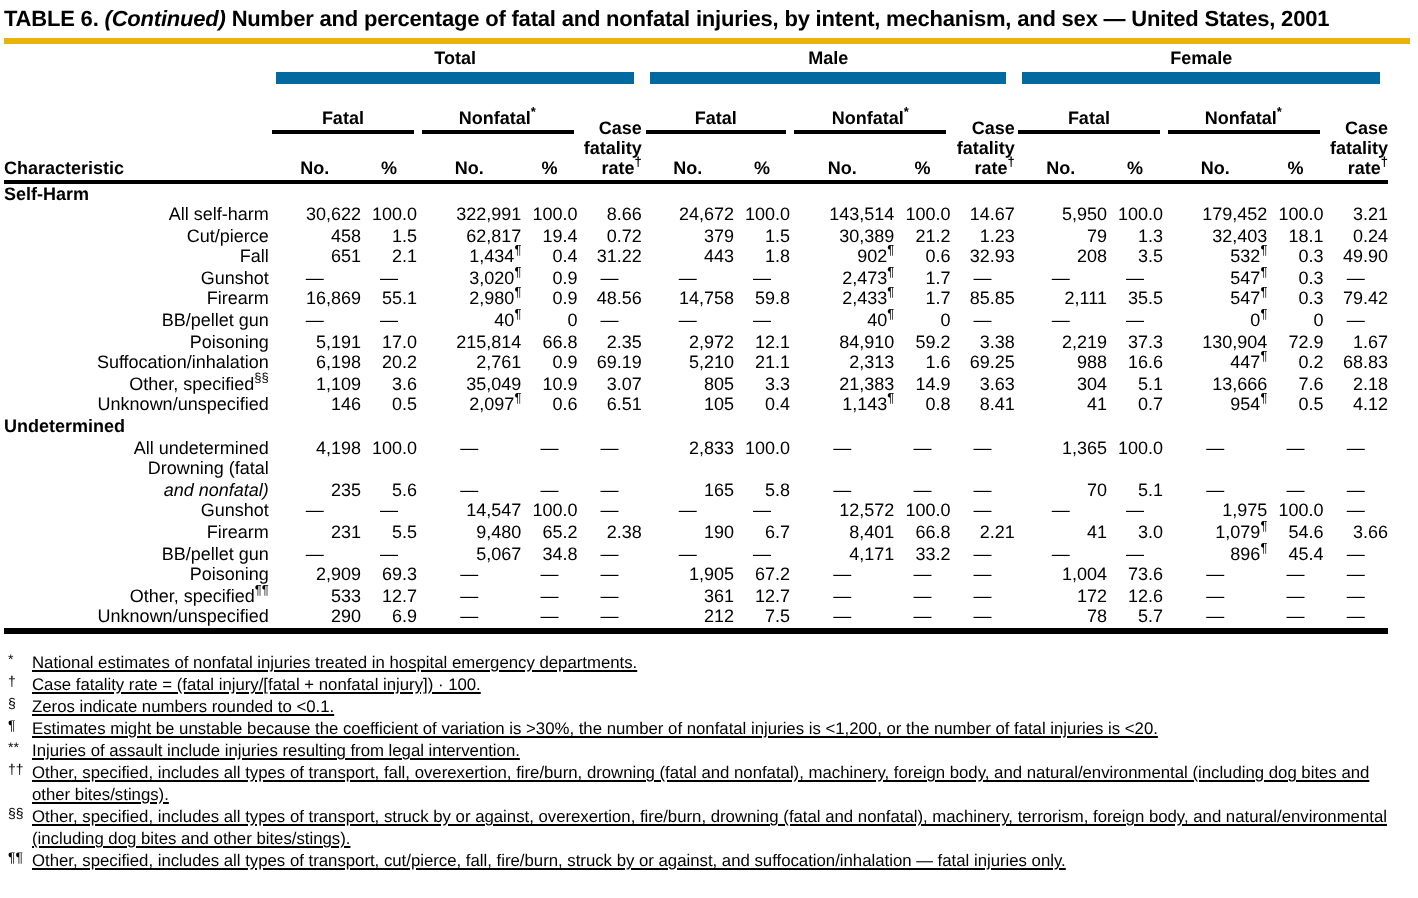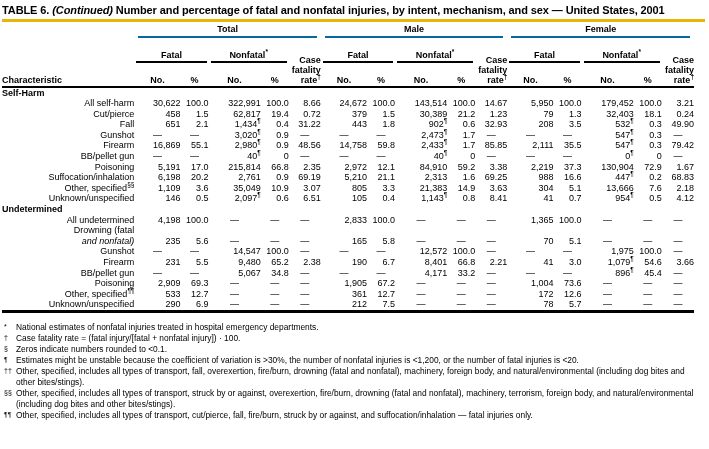--- a/index.html
+++ b/index.html
@@ -25,41 +25,41 @@
     border-collapse: collapse; table-layout: fixed;
     width: 692px; margin-top: 1px;
     border-bottom: 3px solid #000;
   }
   table.tbl th, table.tbl td { padding: 0; margin: 0; }
   thead th {
     font-weight: bold; font-size: 9px; line-height: 10.5px;
     vertical-align: bottom; text-align: center; white-space: nowrap;
   }
   th.char-h { text-align: left; vertical-align: bottom; padding-bottom: 1px; }
-  .grp-label { margin: 0 4px; padding: 1px 0 1px 0; border-bottom: 2px solid #0369a1; text-align: center; }
+  .grp-label { margin: 0 4px; padding: 1px 0 1px 0; border-bottom: 6px solid #0369a1; text-align: center; }
   .sub-label { margin: 12px 2px; padding-bottom: 1px; border-bottom: 2px solid #000; text-align: center; }
   th.case { text-align: right; padding-right: 2px; line-height: 10.3px; overflow: visible; }
   .hb { border-bottom: 2px solid #000; }
   th.colh { padding-bottom: 2px; }
 
   tbody td {
     font-size: 9px; line-height: 10.6px;
     vertical-align: bottom; white-space: nowrap;
   }
   td.num { text-align: right; padding-right: 2px; }
   td.dash { text-align: center; padding-right: 6px; }
   td.section-header { font-weight: bold; padding-top: 3px; padding-left: 1px; }
   td.char { text-align: right; }
   td.ind1 { padding-left: 7px; }
   td.ind2 { padding-left: 12px; }
   td.char .label2 { padding-left: 4px; font-style: italic; }
   .sup { font-size: 6.5px; vertical-align: super; line-height: 0; letter-spacing: 0; }
 
   
-  .fns { margin: 9px 0 0 1px; font-size: 8.4px; line-height: 11px; width: 700px; }
+  .fns { margin: 9px 0 0 1px; font-size: 8.4px; line-height: 11px; width: 700px; text-decoration: underline; }
   .fn { position: relative; padding-left: 13px; }
   .fn-marker { position: absolute; left: 1px; top: -1px; font-size: 7px; }
 </style>
 </head>
 <body>
 
 <div class="page">
 
   <div class="title">
     <span>TABLE 6.</span>
@@ -481,18 +481,19 @@
           <td class="num dash c4">—</td>
         </tr>
       </tbody>
   </table>
 
   <div class="fns">
       <div class="fn"><span class="fn-marker">*</span><span class="fn-text">National estimates of nonfatal injuries treated in hospital emergency departments.</span></div>
       <div class="fn"><span class="fn-marker">†</span><span class="fn-text">Case fatality rate = (fatal injury/[fatal + nonfatal injury]) · 100.</span></div>
       <div class="fn"><span class="fn-marker">§</span><span class="fn-text">Zeros indicate numbers rounded to &lt;0.1.</span></div>
       <div class="fn"><span class="fn-marker">¶</span><span class="fn-text">Estimates might be unstable because the coefficient of variation is &gt;30%, the number of nonfatal injuries is &lt;1,200, or the number of fatal injuries is &lt;20.</span></div>
+      <div class="fn"><span class="fn-marker">**</span><span class="fn-text">Injuries of assault include injuries resulting from legal intervention.</span></div>
       <div class="fn"><span class="fn-marker">††</span><span class="fn-text">Other, specified, includes all types of transport, fall, overexertion, fire/burn, drowning (fatal and nonfatal), machinery, foreign body, and natural/environmental (including dog bites and other bites/stings).</span></div>
       <div class="fn"><span class="fn-marker">§§</span><span class="fn-text">Other, specified, includes all types of transport, struck by or against, overexertion, fire/burn, drowning (fatal and nonfatal), machinery, terrorism, foreign body, and natural/environmental (including dog bites and other bites/stings).</span></div>
       <div class="fn"><span class="fn-marker">¶¶</span><span class="fn-text">Other, specified, includes all types of transport, cut/pierce, fall, fire/burn, struck by or against, and suffocation/inhalation — fatal injuries only.</span></div>
     </div>
 
 </div>
 
 </body></html>

